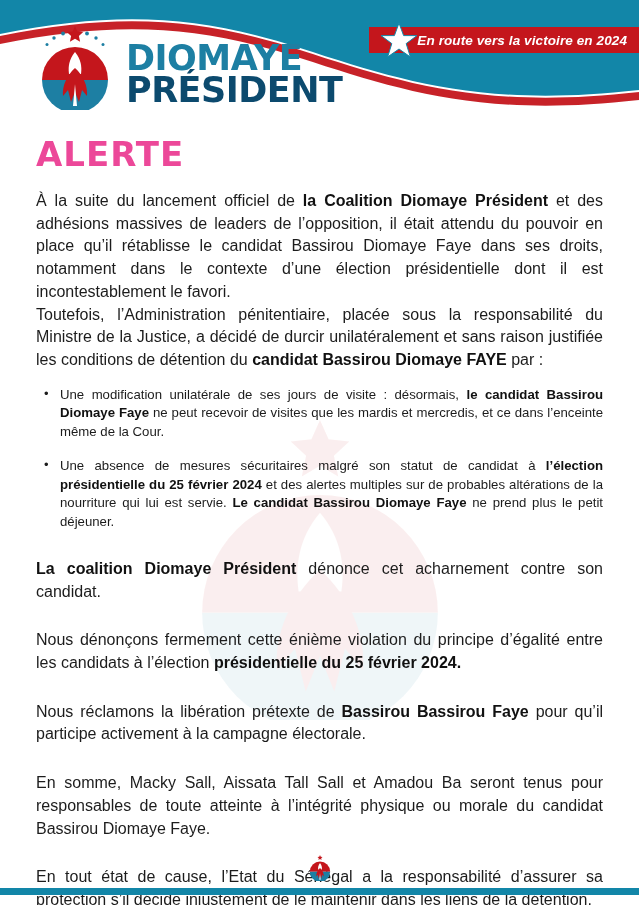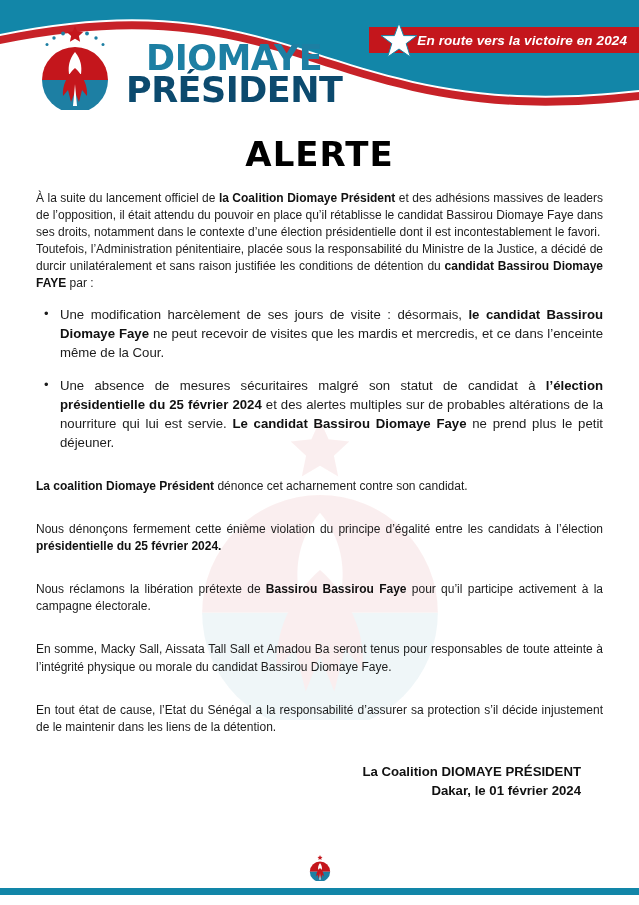--- a/index.html
+++ b/index.html
@@ -43,21 +43,20 @@
   .emblem {
     width: 78px;
     height: 84px;
     flex: 0 0 auto;
   }
   .wordmark {
     display: flex;
     flex-direction: column;
     line-height: 0.92;
     padding-top: 12px;
-    align-items: center;
   }
   .wm-top {
     font-size: 35px;
     font-weight: bold;
     letter-spacing: -0.5px;
     color: #1d7fa3;
     font-family: "DejaVu Sans", sans-serif;
   }
   .wm-bot {
     font-size: 35px;
@@ -95,31 +94,30 @@
     height: 40px;
   }
 
   
   .content {
     position: relative;
     padding: 0 36px;
     z-index: 2;
   }
   .alert-title {
-    text-align: center;
-    color: #000000;
+    color: #ec4899;
     font-size: 34px;
     font-weight: bold;
     letter-spacing: 1px;
     margin: 16px 0 16px 0;
     font-family: "DejaVu Sans", sans-serif;
   }
   p.para {
     margin: 0 0 7px 0;
-    font-size: 12px;
+    font-size: 16px;
     line-height: 1.42;
     color: #1c1c1c;
     text-align: justify;
     text-justify: inter-word;
   }
   p.para.tight { margin-bottom: 0; }
   p.para.spaced { margin-top: 26px; }
   .bullets {
     margin: 14px 0 6px 0;
     padding: 0;
@@ -257,21 +255,21 @@
 
   <div class="content">
 
     <div class="alert-title">ALERTE</div>
 
     <p class="para tight"><span>À la suite du lancement officiel de </span><b>la Coalition Diomaye Président</b><span> et des adhésions massives de leaders de l’opposition,  il était attendu du pouvoir en place qu’il rétablisse le candidat Bassirou Diomaye Faye dans ses droits, notamment dans le contexte d’une élection présidentielle dont il est incontestablement le favori.</span></p>
 
     <p class="para"><span>Toutefois, l’Administration pénitentiaire, placée sous la responsabilité du Ministre de la Justice, a décidé de durcir unilatéralement et sans raison  justifiée les conditions de détention du </span><b>candidat Bassirou Diomaye FAYE</b><span> par :</span></p>
 
     <ul class="bullets">
-      <li><span>Une modification harcèlement de ses jours de visite : désormais, </span><b>le candidat Bassirou Diomaye Faye</b><span> ne peut recevoir de visites que les mardis et mercredis, et ce dans l’enceinte même de la Cour.</span></li>
+      <li><span>Une modification unilatérale de ses jours de visite : désormais, </span><b>le candidat Bassirou Diomaye Faye</b><span> ne peut recevoir de visites que les mardis et mercredis, et ce dans l’enceinte même de la Cour.</span></li>
       <li><span>Une absence de mesures sécuritaires malgré son statut de candidat à </span><b>l’élection présidentielle du 25 février 2024</b><span> et des alertes multiples sur de probables altérations de la nourriture qui lui est servie. </span><b>Le candidat Bassirou Diomaye Faye</b><span> ne prend plus le petit déjeuner.</span></li>
     </ul>
 
     <p class="para spaced"><b>La coalition Diomaye Président</b><span> dénonce cet acharnement contre son candidat.</span></p>
 
     <p class="para spaced"><span>Nous dénonçons fermement cette énième violation du principe d’égalité entre les candidats à l’élection </span><b>présidentielle du 25 février 2024.</b></p>
 
     <p class="para spaced"><span>Nous réclamons la libération prétexte de </span><b>Bassirou Bassirou Faye</b><span> pour qu’il participe activement à la campagne électorale.</span></p>
 
     <p class="para spaced"><span>En somme, Macky Sall, Aissata Tall Sall et Amadou Ba seront tenus pour responsables de toute atteinte à l’intégrité physique ou morale du candidat Bassirou Diomaye Faye.</span></p>

